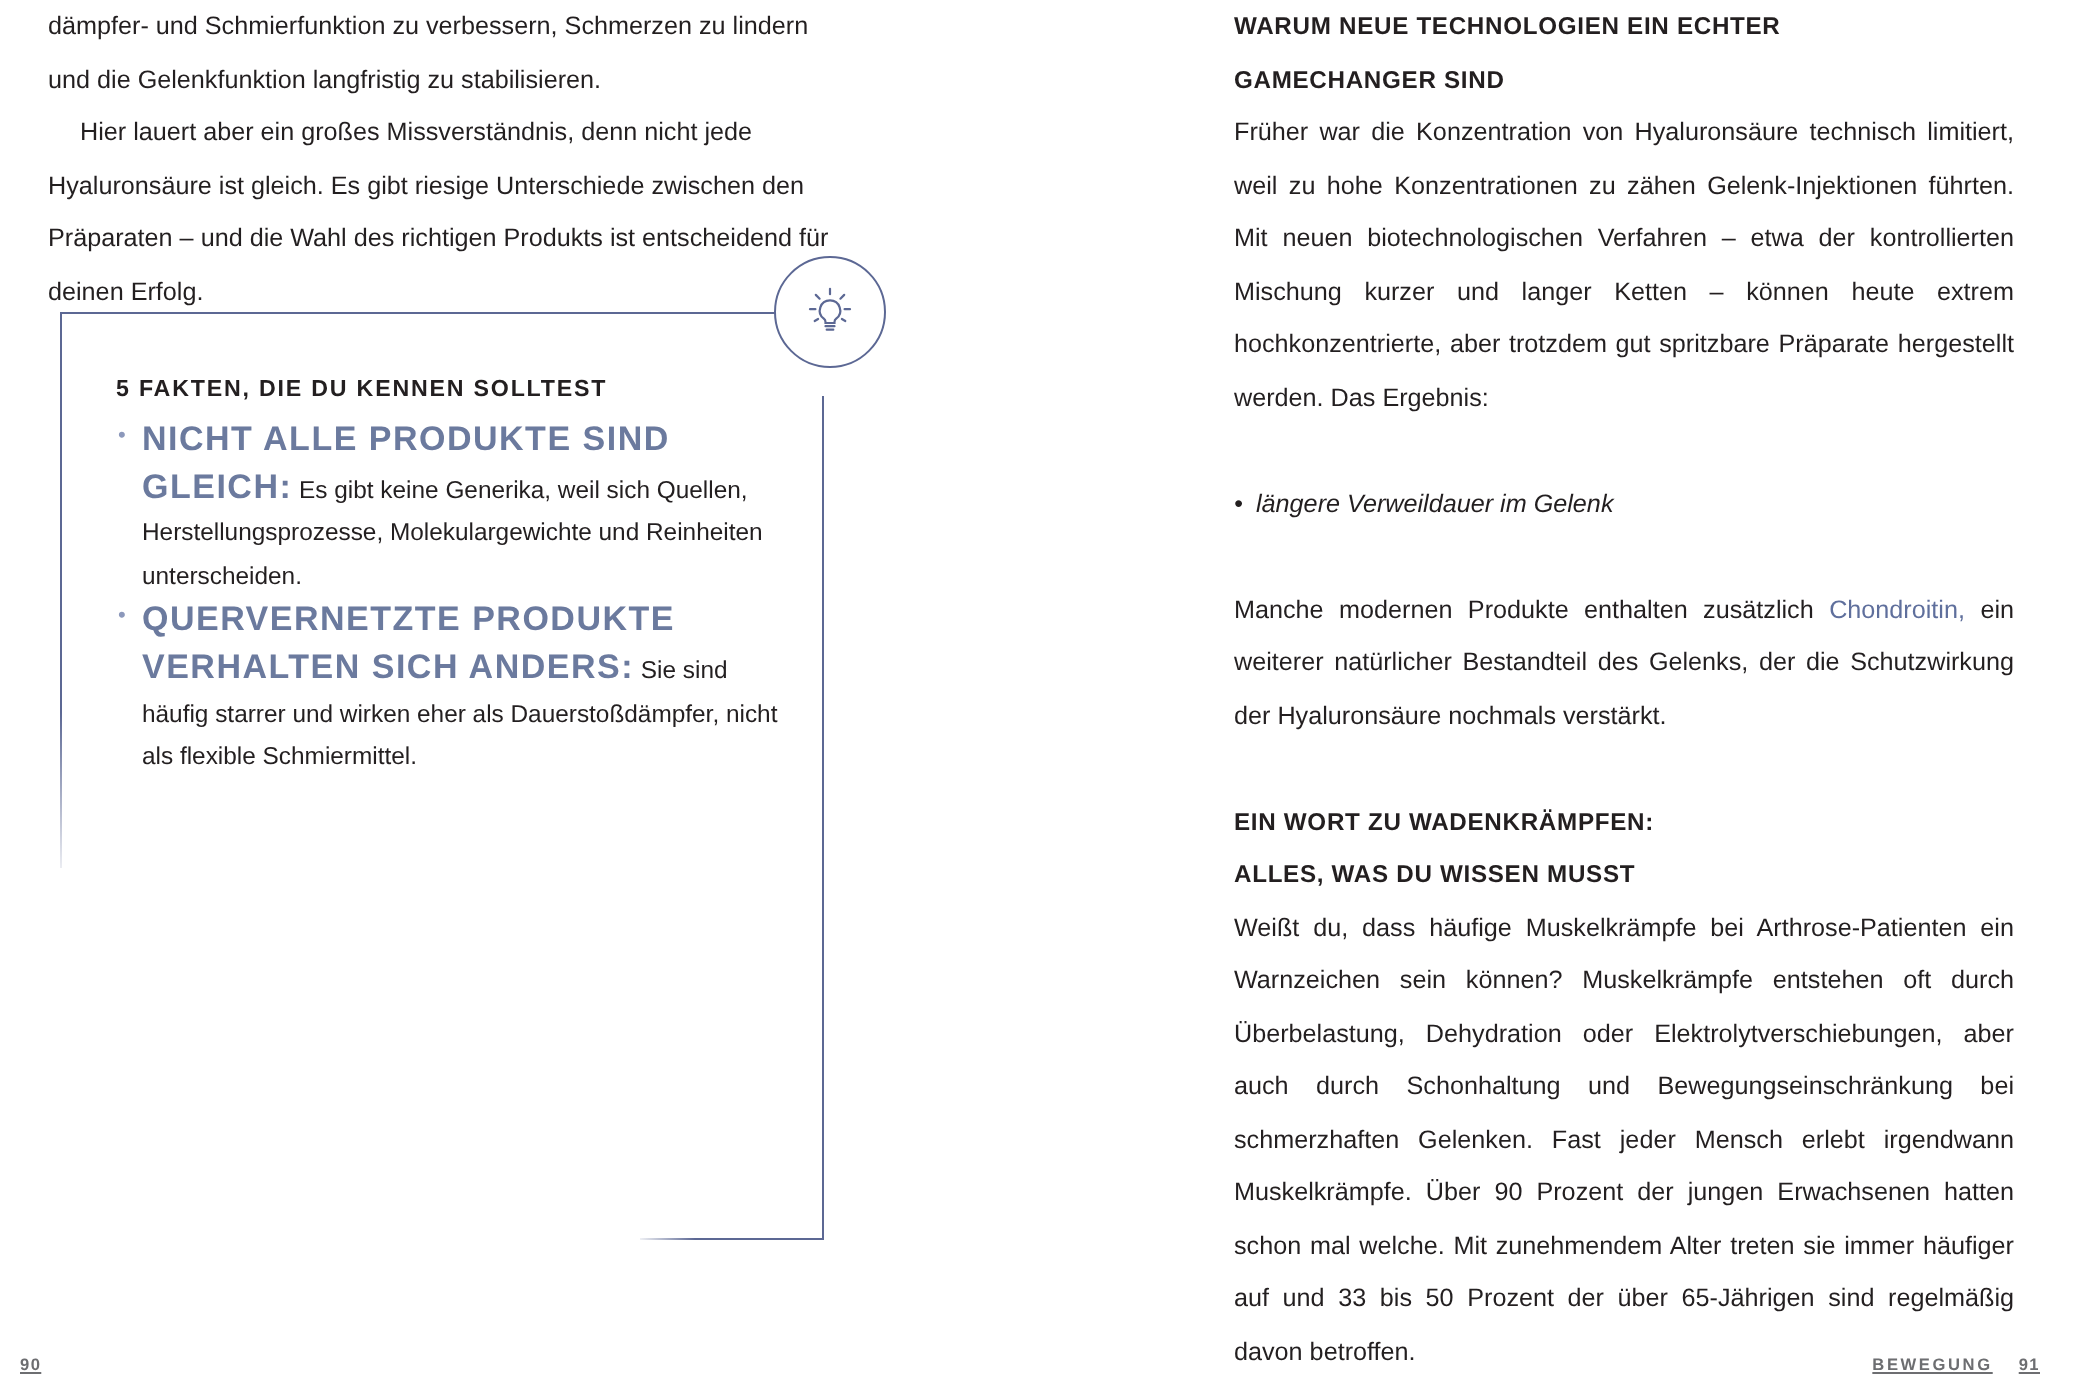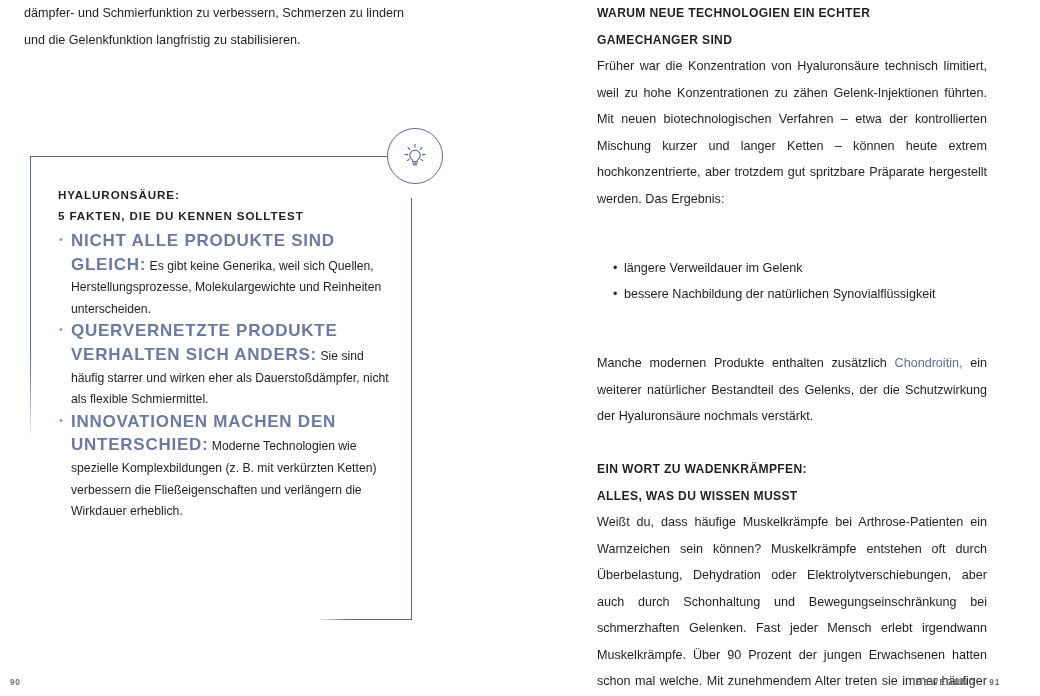--- a/index.html
+++ b/index.html
@@ -22,21 +22,21 @@
   }
 
   
   .page {
     position: absolute;
     top: 0;
     height: 696px;
     box-sizing: border-box;
   }
   .page-left  { left: 0;    width: 520px; }
-  .page-right { left: 492px; width: 520px; }
+  .page-right { left: 512px; width: 520px; }
 
   .col-body {
     position: absolute;
     top: 0;
     font-size: 12.6px;
     line-height: 26.5px;
     color: #231f20;
   }
   .col-left-body {
     left: 24px;
@@ -59,23 +59,24 @@
     font-size: 12.1px;
     letter-spacing: 0.35px;
     line-height: 26.5px;
     color: #231f20;
   }
 
   .spacer-line { height: 26.5px; }
 
   
   ul.r-bullets {
-    margin: 16px;
+    margin: 0;
     padding: 0;
     list-style: none;
+    font-style: italic;
   }
   ul.r-bullets li {
     position: relative;
     padding-left: 11px;
     font-size: 12.6px;
     line-height: 26.5px;
     color: #231f20;
   }
   ul.r-bullets li::before {
     content: "•";
@@ -193,39 +194,41 @@
   }
 
   
   .folio {
     position: absolute;
     bottom: 9px;
     font-size: 8.3px;
     letter-spacing: 0.7px;
     color: #6d6e71;
     font-weight: bold;
+    text-decoration: underline;
   }
   .folio-left  { left: 10px; }
   .folio-right {
     right: 12px;
     display: flex;
     gap: 13px;
     align-items: baseline;
   }
   .folio-chapter { letter-spacing: 1.3px; }
 </style>
 </head>
 <body>
 
 <div class="spread">
 
   <div class="page page-left">
 
     <div class="col-body col-left-body">
       <p class="p-left-flow">dämpfer- und Schmierfunktion zu verbessern, Schmerzen zu lindern und die Gelenkfunktion langfristig zu stabilisieren.</p>
+      <p class="p-left-flow indent">Hier lauert aber ein großes Missverständnis, denn nicht jede Hyaluronsäure ist gleich. Es gibt riesige Unterschiede zwischen den Präparaten – und die Wahl des richtigen Produkts ist entscheidend für deinen Erfolg.</p>
     </div>
 
     <div class="callout">
       <div class="cl-border-top"></div>
       <div class="cl-border-left"></div>
       <div class="cl-border-right"></div>
       <div class="cl-border-bottom"></div>
 
       <div class="bulb-badge">
         <svg width="34" height="34" viewBox="0 0 34 34" fill="none" stroke="#5c6894" stroke-width="1.1" stroke-linecap="round">
@@ -236,56 +239,50 @@
           <path d="M9.9 8.45 l1.9 1.9"></path>
           <path d="M24.1 8.45 l-1.9 1.9"></path>
           <path d="M7.0 15.6 h2.7"></path>
           <path d="M27.0 15.6 h-2.7"></path>
           <path d="M9.35 21.5 l1.7 -1.0"></path>
           <path d="M24.65 21.5 l-1.7 -1.0"></path>
         </svg>
       </div>
 
       <div class="callout-inner">
-        <div class="callout-title">HYALURONSÄURE:</div>
         <div class="callout-title">5 FAKTEN, DIE DU KENNEN SOLLTEST</div>
 
         <ul class="cl-bullets">
           <li>
             <span class="cl-lead">NICHT ALLE PRODUKTE SIND GLEICH:</span>
             <span>Es gibt keine Generika, weil sich Quellen, Herstellungsprozesse, Molekulargewichte und Reinheiten unterscheiden.</span>
           </li>
           <li>
             <span class="cl-lead">QUERVERNETZTE PRODUKTE VERHALTEN SICH ANDERS:</span>
             <span>Sie sind häufig starrer und wirken eher als Dauerstoßdämpfer, nicht als flexible Schmiermittel.</span>
           </li>
-          <li>
-            <span class="cl-lead">INNOVATIONEN MACHEN DEN UNTERSCHIED:</span>
-            <span>Moderne Technologien wie spezielle Komplexbildungen (z. B. mit verkürzten Ketten) verbessern die Fließeigenschaften und verlängern die Wirkdauer erheblich.</span>
-          </li>
         </ul>
       </div>
     </div>
 
     <div class="folio folio-left">90</div>
   </div>
 
   <div class="page page-right">
 
     <div class="col-body col-right-body">
       <div class="heading">WARUM NEUE TECHNOLOGIEN EIN ECHTER</div>
       <div class="heading">GAMECHANGER SIND</div>
 
       <p class="p-flow">Früher war die Konzentration von Hyaluronsäure technisch limitiert, weil zu hohe Konzentrationen zu zähen Gelenk-Injektionen führten. Mit neuen biotechnologischen Verfahren – etwa der kontrollierten Mischung kurzer und langer Ketten – können heute extrem hochkonzentrierte, aber trotzdem gut spritzbare Präparate hergestellt werden. Das Ergebnis:</p>
 
       <div class="spacer-line"></div>
 
       <ul class="r-bullets">
         <li>längere Verweildauer im Gelenk</li>
-        <li>bessere Nachbildung der natürlichen Synovialflüssigkeit</li>
       </ul>
 
       <div class="spacer-line"></div>
 
       <p class="p-flow"><span>Manche modernen Produkte enthalten zusätzlich </span><span class="accent-term">Chondroitin,</span><span> ein weiterer natürlicher Bestandteil des Gelenks, der die Schutzwirkung der Hyaluronsäure nochmals verstärkt.</span></p>
 
       <div class="spacer-line"></div>
 
       <div class="heading">EIN WORT ZU WADENKRÄMPFEN:</div>
       <div class="heading">ALLES, WAS DU WISSEN MUSST</div>

